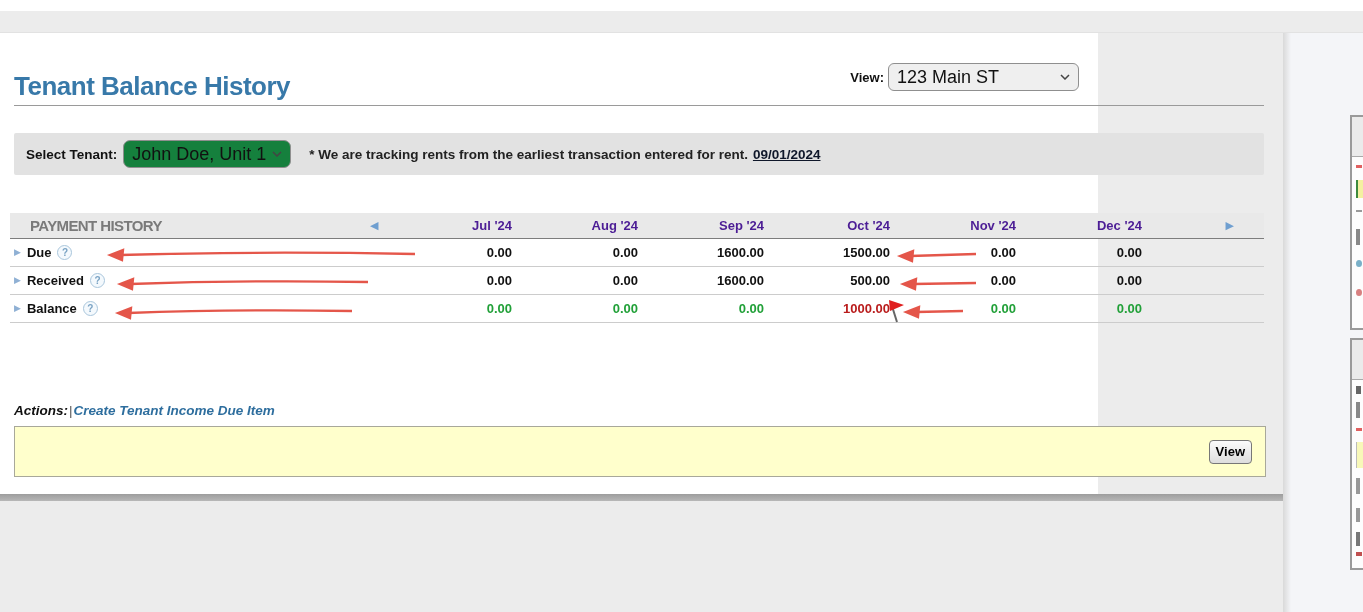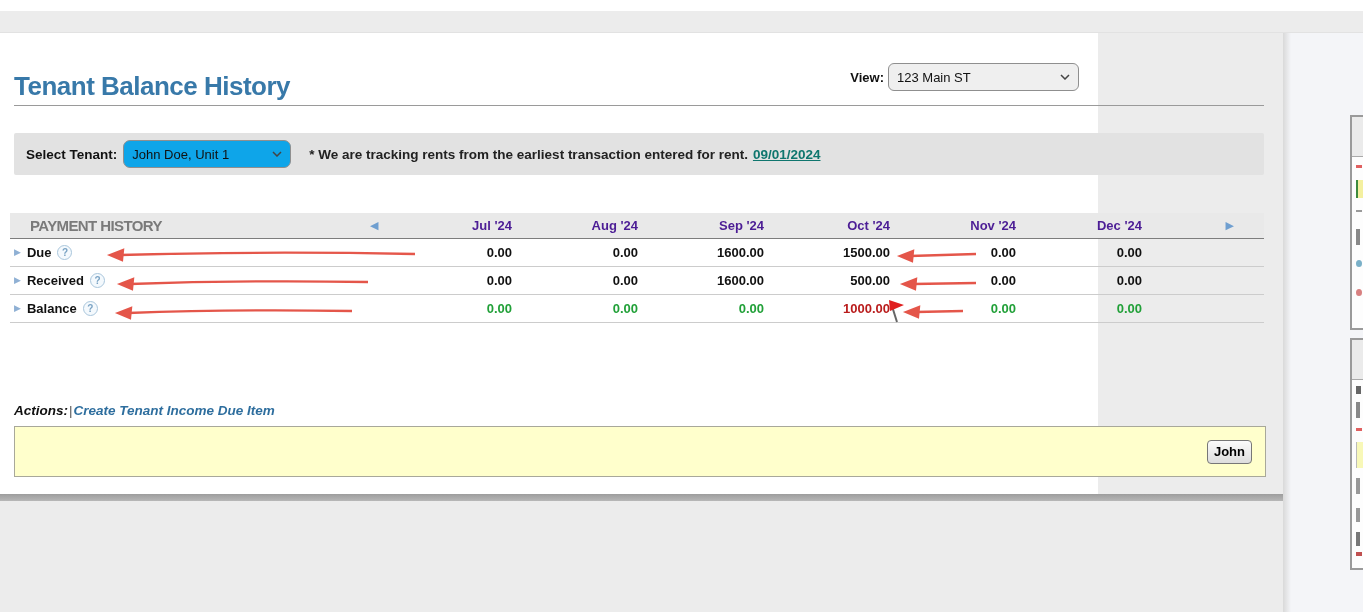--- a/index.html
+++ b/index.html
@@ -17,33 +17,33 @@
      background:linear-gradient(to right,#d9d9d9,#f4f5f8); }
 
   
   .content { position:absolute; left:0; top:33px; width:1098px; height:461px; background:#ffffff; }
 
   .page-title { position:absolute; left:14px; top:38px; font-size:26px; font-weight:bold; color:#3879a9; letter-spacing:-0.5px; }
 
   .view-row { position:absolute; right:19px; top:30px; display:flex; align-items:center; gap:4px; }
   .view-label { font-size:13px; font-weight:bold; color:#111; }
   .select-box { position:relative; display:flex; align-items:center; justify-content:space-between;
-     border:1px solid #8f8f8f; border-radius:6px; background:#efefef; font-size:13px; color:#111;
+     border:1px solid #8f8f8f; border-radius:6px; background:#efefef; font-size:18px; color:#111;
      padding:13px 8px;text-align:center; }
   .view-select { width:191px; height:21px; }
   .chev { width:10px; height:6px; flex:0 0 auto; }
 
   .rule { position:absolute; left:14px; top:72px; width:1250px; border-top:1px solid #9a9a9a; }
 
   .tenant-bar { position:absolute; left:14px; top:100px; width:1250px; height:42px; background:#e2e2e2;
      border-radius:2px; display:flex; align-items:center; padding-left:12px; }
   .tenant-label { font-size:13.5px; font-weight:bold; color:#111; margin-right:6px; }
-  .tenant-select { width:168px; height:24px; background:#0ea5e9; border-radius:7px; }
+  .tenant-select { width:168px; height:24px; background:#15803d; border-radius:7px; }
   .tenant-note { margin-left:18px; font-size:13.5px; font-weight:bold; color:#222; }
-  .date-link { color:#0f766e; text-decoration:underline; cursor:pointer; margin-left:5px; }
+  .date-link { color:#0f172a; text-decoration:underline; cursor:pointer; margin-left:5px; }
 
   
   .ph-table { position:absolute; left:10px; top:180px; width:1254px; }
   .ph-grid-row { display:grid; grid-template-columns:360px 20px repeat(6,126px) 1fr; align-items:center; }
   .ph-header { background:#e9e9e9; height:26px; border-bottom:1px solid #7d7d7d; }
   .ph-title { font-size:15px; font-weight:bold; color:#7a7a7a; letter-spacing:-0.6px; padding-left:20px; }
   .pg-arrow { font-size:11px; color:#6f9fd0; cursor:pointer; line-height:1; }
   .pg-next { justify-self:end; padding-right:30px; }
   .month-h { font-size:13px; font-weight:bold; color:#4c1d95; text-align:right; padding-right:4px; }
 
@@ -179,21 +179,21 @@
       </div>
     </div>
 
     <div class="actions-line">
       <span class="actions-label">Actions:</span>
       <span class="action-sep">|</span>
       <a class="action-link">Create Tenant Income Due Item</a>
     </div>
 
     <div class="yellow-bar">
-      <button class="done-btn">John</button>
+      <button class="done-btn">View</button>
     </div>
   </div>
 
   <div class="bottom-divider"></div>
 
   <div class="sliver-box" style="top:115px; height:215px;">
     <div class="sliver-head"></div>
     <div class="frag" style="top:48px; width:6px; height:3px; background:#e06060;"></div>
     <div class="frag" style="top:63px; width:7px; height:18px; background:#f4f0a0; border-left:2px solid #3d8a3d;"></div>
     <div class="frag" style="top:93px; width:6px; height:2px; background:#9a9a9a;"></div>

